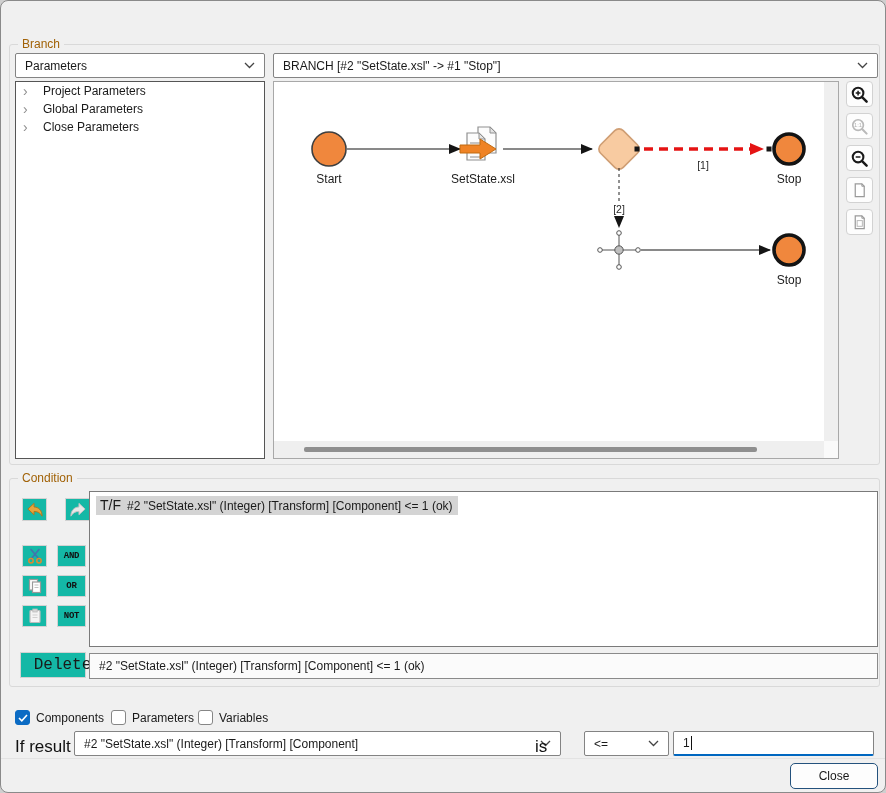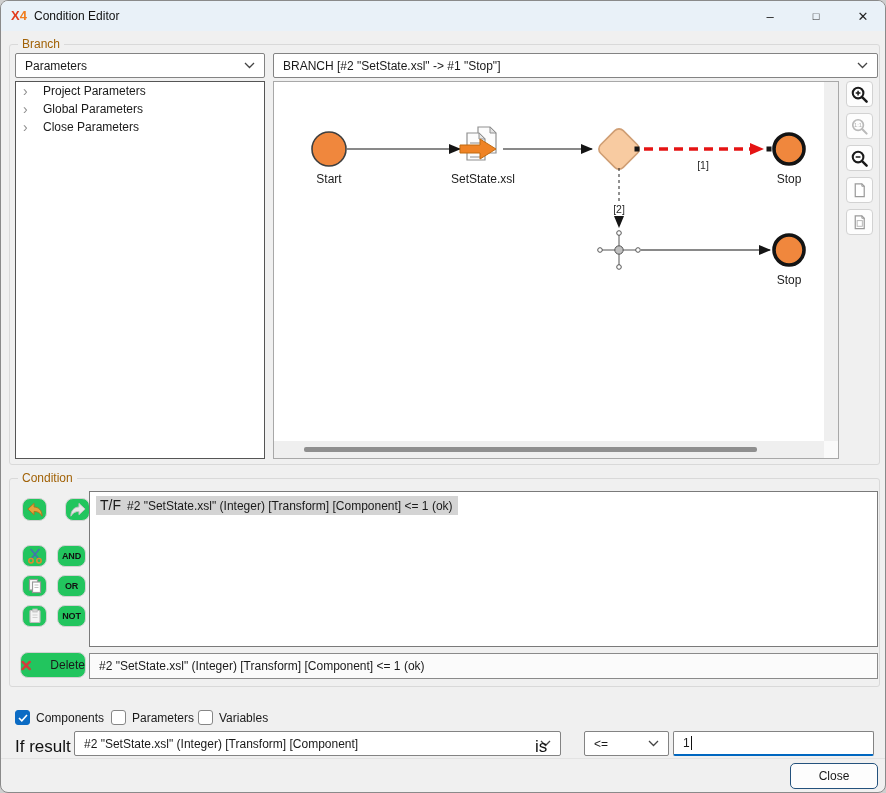--- a/index.html
+++ b/index.html
@@ -38,32 +38,32 @@
   
   .canvas{position:absolute;left:272px;top:80px;width:566px;height:378px;box-sizing:border-box;background:#fff;border:1px solid #a8a8a8;}
   .vscroll{position:absolute;top:0;right:0;width:14px;height:359px;background:#efefef;}
   .hscroll{position:absolute;left:0;bottom:0;height:17px;width:550px;background:#efefef;}
   .hthumb{position:absolute;left:30px;top:6px;width:453px;height:5px;background:#8f8f8f;border-radius:2px;}
   .scorner{position:absolute;right:0;bottom:0;width:14px;height:17px;background:#fafafa;}
   
   .zbtn{position:absolute;left:845px;width:27px;height:26px;background:#fdfdfd;border:1px solid #d2d2d2;border-radius:4px;
         box-sizing:border-box;display:flex;align-items:center;justify-content:center;}
   
-  .tbtn{position:absolute;background:#22c55e;border:1px solid #d2d2d2;border-radius:8px;box-sizing:border-box;
-        display:flex;align-items:center;justify-content:center;}
+  .tbtn{position:absolute;background:#14b8a6;border:1px solid #d2d2d2;border-radius:0;box-sizing:border-box;
+        display:flex;align-items:center;justify-content:center;font-family:Liberation Mono, monospace;}
   .opbtn{font-size:9px;font-weight:700;color:#111;letter-spacing:-0.2px;}
   .b-undo{left:21px;top:497px;width:25px;height:23px;}
   .b-redo{left:64px;top:497px;width:25px;height:23px;}
   .b-cut{left:21px;top:544px;width:25px;height:22px;}
   .b-and{left:56px;top:544px;width:29px;height:22px;}
   .b-copy{left:21px;top:574px;width:25px;height:22px;}
   .b-or{left:56px;top:574px;width:29px;height:22px;}
   .b-paste{left:21px;top:604px;width:25px;height:22px;}
   .b-not{left:56px;top:604px;width:29px;height:22px;}
-  .b-del{left:19px;top:651px;width:66px;height:26px;gap:19px;font-size:12px;}
+  .b-del{left:19px;top:651px;width:66px;height:26px;gap:19px;font-size:16px;}
   .cond-list{position:absolute;left:88px;top:490px;width:789px;height:156px;box-sizing:border-box;background:#fff;border:1px solid #7a7a7a;padding:4px 6px;}
   .sel-item{display:inline-block;background:#d4d4d4;padding:1px 5px 2px 4px;white-space:nowrap;}
   .tf{font-size:14px;font-weight:400;margin-right:6px;}
   .cond-preview{position:absolute;left:88px;top:652px;width:789px;height:26px;box-sizing:border-box;background:#fbfbfb;
         border:1px solid #8a8a8a;display:flex;align-items:center;padding:0 9px;white-space:nowrap;}
   
   .cbrow-item{position:absolute;top:709px;display:flex;align-items:center;gap:6px;}
   .cb{width:15px;height:15px;box-sizing:border-box;border-radius:3px;display:flex;align-items:center;justify-content:center;}
   .cb-on{background:#0b6bc4;border:1px solid #0b6bc4;}
   .cb-off{background:#fff;border:1px solid #868686;}
@@ -71,27 +71,20 @@
   .footer-line{position:absolute;left:0;top:757px;width:886px;height:1px;background:#e3e3e3;}
   .close-btn{position:absolute;left:789px;top:762px;width:88px;height:26px;box-sizing:border-box;background:#fdfdfd;
         border:1.6px solid #24527d;border-radius:5px;display:flex;align-items:center;justify-content:center;font-size:12px;}
   svg text{font-family:"Liberation Sans","DejaVu Sans",sans-serif;}
 </style>
 </head>
 <body>
 
 <div class="win">
 
-  <div class="titlebar">
-    <span class="logo"><span class="lx">X</span><span class="l4">4</span></span>
-    <span class="title-text">Condition Editor</span>
-    <div class="wc wc-min">–</div>
-    <div class="wc wc-max">□</div>
-    <div class="wc wc-close">✕</div>
-  </div>
 
   <div class="group g-branch">
     <span class="group-label">Branch</span>
   </div>
 
   <div class="combo c-params">
     <span>Parameters</span>
     <svg width="11" height="7" viewBox="0 0 11 7">
         <path d="M1 1 L5.5 5.5 L10 1" fill="none" stroke="#444" stroke-width="1.3"></path>
       </svg>

